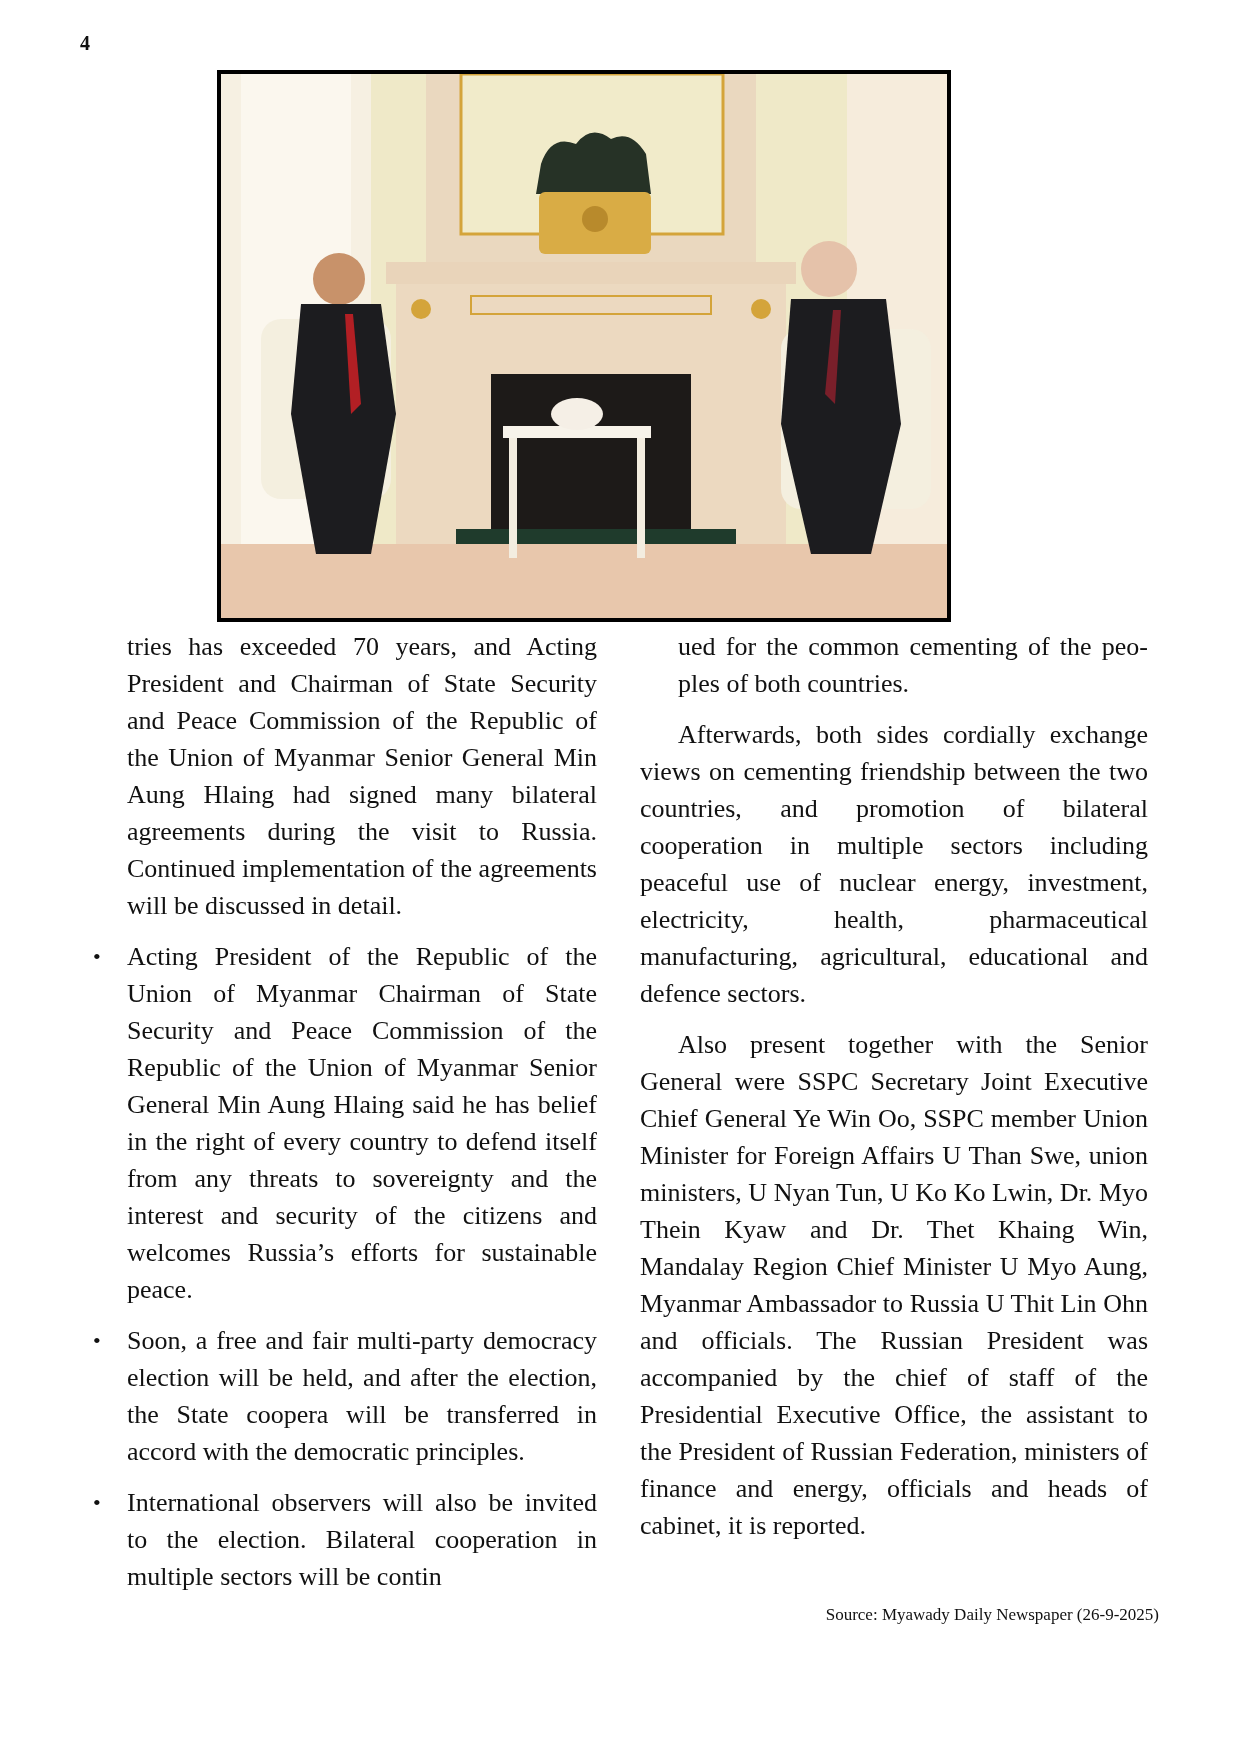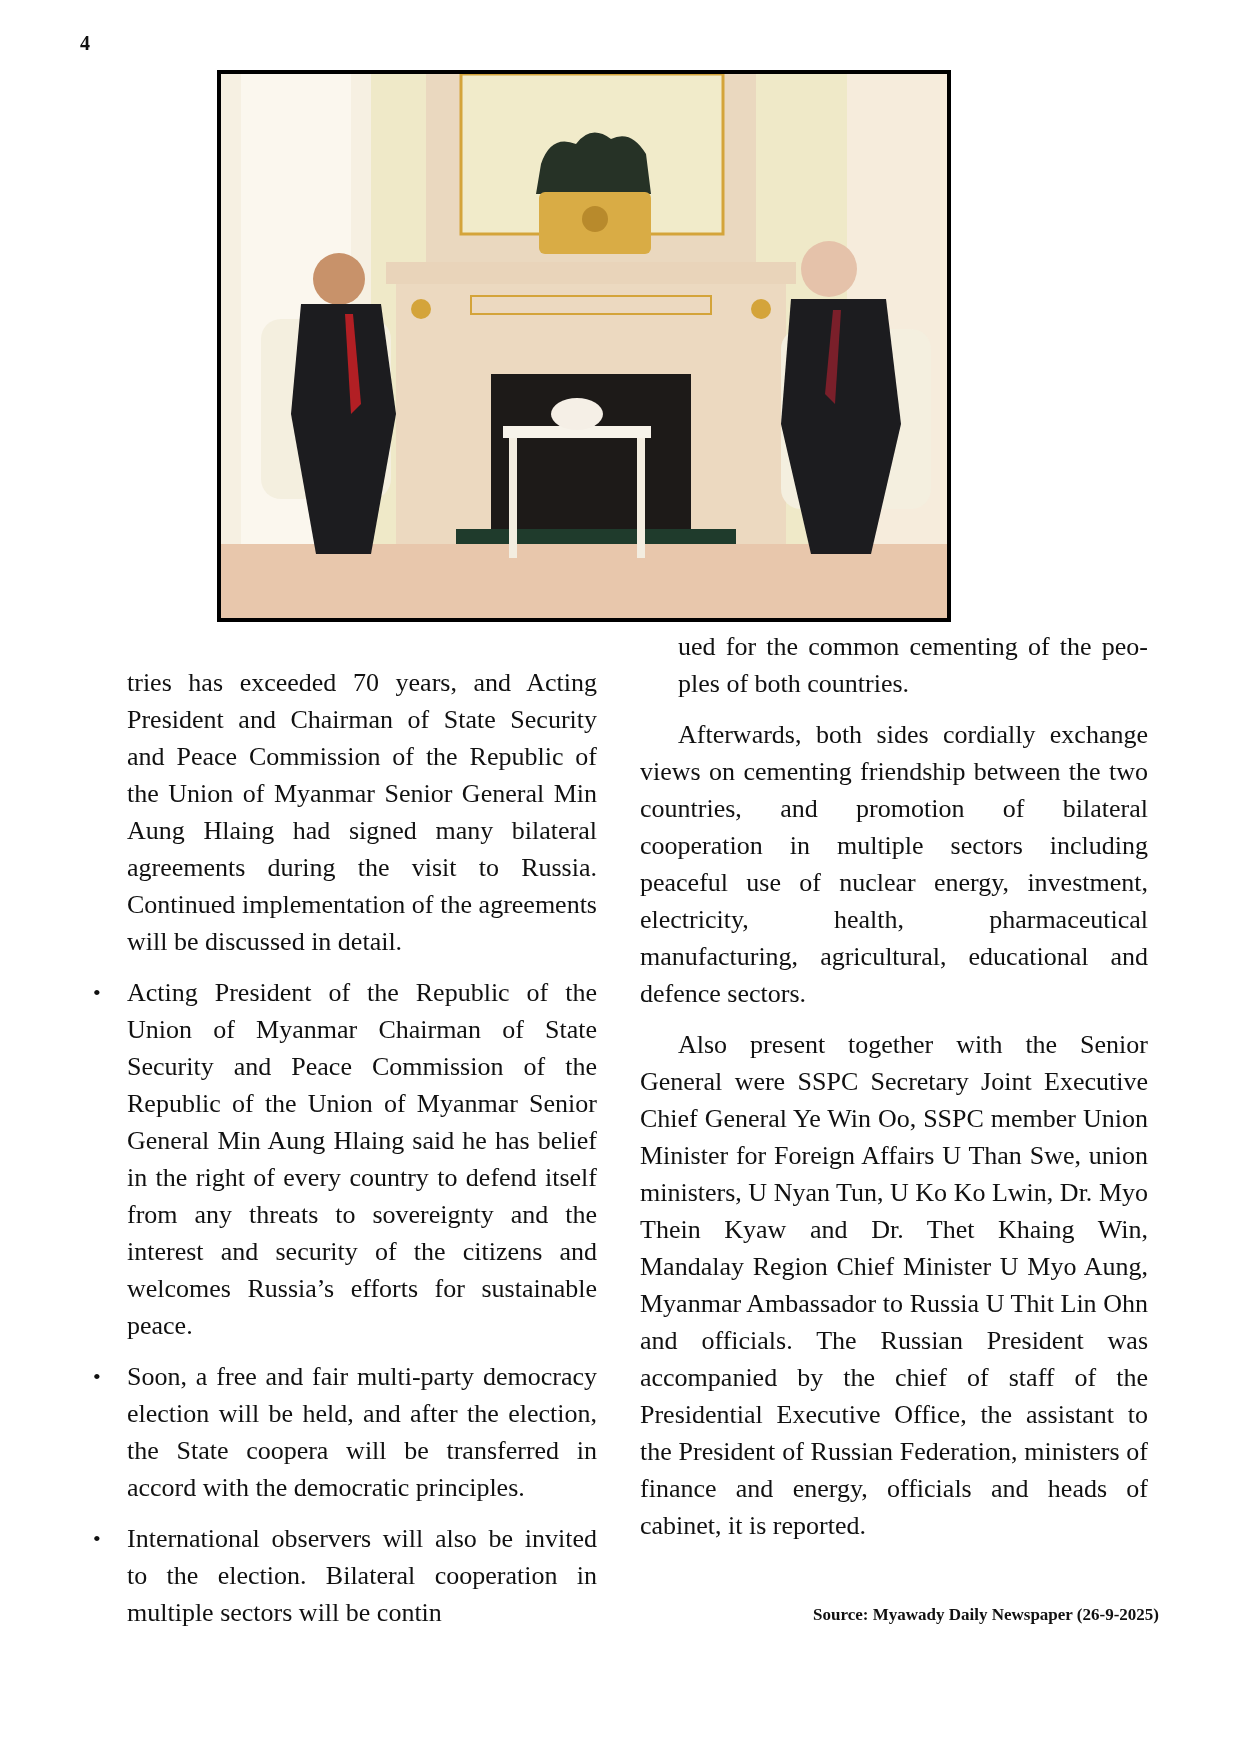--- a/index.html
+++ b/index.html
@@ -5,29 +5,29 @@
   html, body { margin: 0; padding: 0; background: #ffffff; }
   body { width: 1241px; height: 1755px; position: relative; overflow: hidden;
          font-family: "Liberation Serif", "DejaVu Serif", serif; color: #111; }
   .page-number { position: absolute; left: 80px; top: 32px; font-weight: bold; font-size: 20px; }
 
   .photo { position: absolute; left: 217px; top: 70px; width: 726px; height: 544px;
            border: 4px solid #000; overflow: hidden; background: #efe2c8; }
   .photo svg { display: block; width: 100%; height: 100%; }
 
   .col { position: absolute; top: 628px; font-size: 26px; line-height: 37px; text-align: justify; }
-  .col-left { left: 127px; width: 470px; margin-top: 36px; }
+  .col-left { left: 127px; width: 470px; }
   .col-right { left: 640px; width: 508px; }
   .col p { margin: 0 0 14px 0; hyphens: manual; }
   .col-left ul { list-style: none; margin: 0; padding: 0; }
   .col-left li { position: relative; margin: 0 0 14px 0; }
   .bullet { position: absolute; left: -34px; top: 0; font-size: 22px; }
   .cont-indent { padding-left: 38px; }
   .indent { text-indent: 38px; }
-  .source { position: absolute; right: 82px; top: 1605px; font-weight: bold; font-size: 17px; }
+  .source { position: absolute; right: 82px; top: 1605px; font-weight: normal; font-size: 17px; }
 </style>
 </head>
 <body>
 
 <div class="page-number">4</div>
 
 <div class="photo">
   <svg viewBox="0 0 726 544" preserveAspectRatio="none">
 
     <rect x="0" y="0" width="726" height="544" fill="#efe9c8"></rect>

